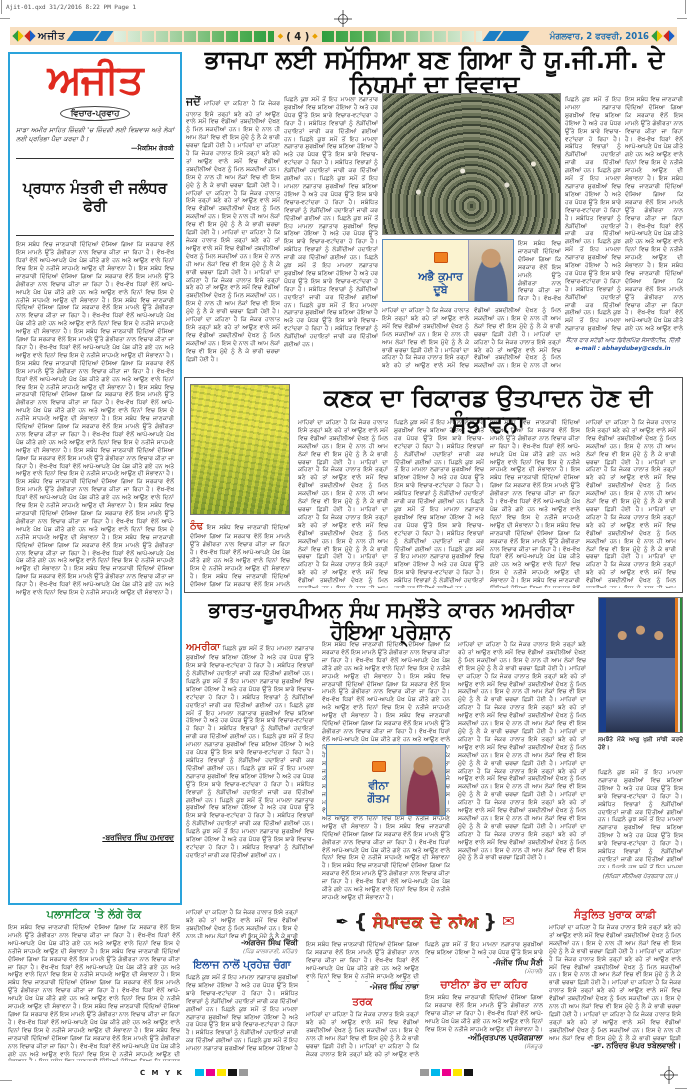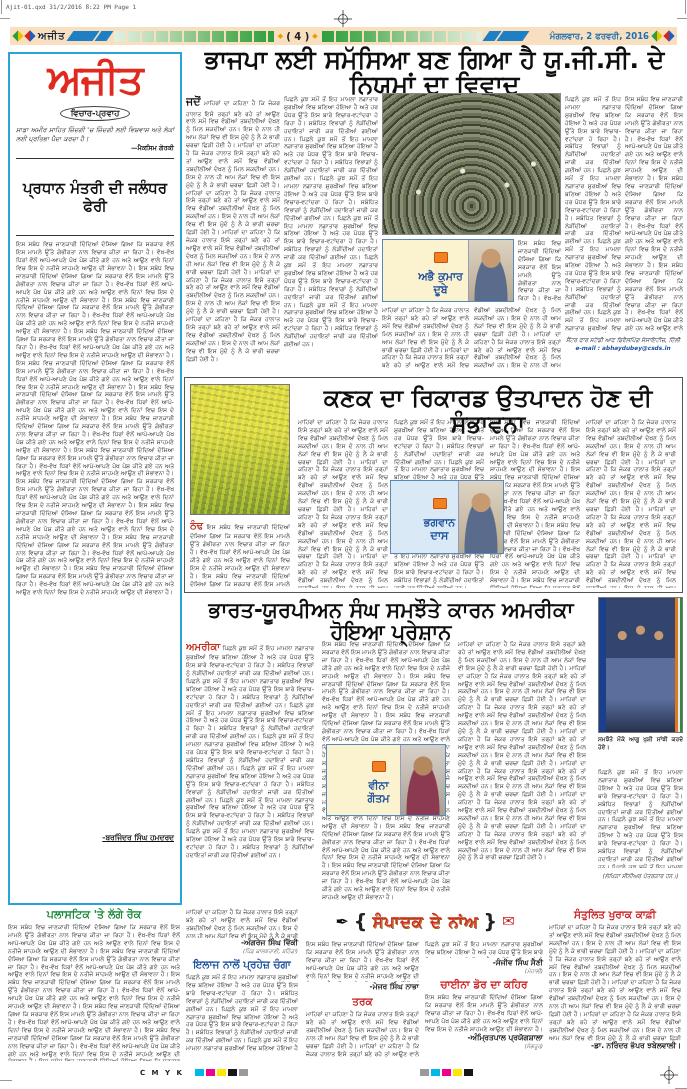--- a/index.html
+++ b/index.html
@@ -204,27 +204,20 @@
   <div class="abs a2-photo"></div>
   <div class="abs a2-head">ਕਣਕ ਦਾ ਰਿਕਾਰਡ ਉਤਪਾਦਨ ਹੋਣ ਦੀ ਸੰਭਾਵਨਾ</div>
   <div class="abs a2-lead micro">
     <span class="lead-red">ਠੰਢ</span>
     <span>ਇਸ ਸਬੰਧ ਵਿਚ ਜਾਣਕਾਰੀ ਦਿੰਦਿਆਂ ਦੱਸਿਆ ਗਿਆ ਕਿ ਸਰਕਾਰ ਵੱਲੋਂ ਇਸ ਮਾਮਲੇ ਉੱਤੇ ਗੰਭੀਰਤਾ ਨਾਲ ਵਿਚਾਰ ਕੀਤਾ ਜਾ ਰਿਹਾ ਹੈ। ਵੱਖ-ਵੱਖ ਧਿਰਾਂ ਵੱਲੋਂ ਆਪੋ-ਆਪਣੇ ਪੱਖ ਪੇਸ਼ ਕੀਤੇ ਗਏ ਹਨ ਅਤੇ ਆਉਣ ਵਾਲੇ ਦਿਨਾਂ ਵਿਚ ਇਸ ਦੇ ਨਤੀਜੇ ਸਾਹਮਣੇ ਆਉਣ ਦੀ ਸੰਭਾਵਨਾ ਹੈ। ਇਸ ਸਬੰਧ ਵਿਚ ਜਾਣਕਾਰੀ ਦਿੰਦਿਆਂ ਦੱਸਿਆ ਗਿਆ ਕਿ ਸਰਕਾਰ ਵੱਲੋਂ ਇਸ ਮਾਮਲੇ ਉੱਤੇ ਗੰਭੀਰਤਾ ਨਾਲ ਵਿਚਾਰ ਕੀਤਾ ਜਾ ਰਿਹਾ ਹੈ। ਵੱਖ-ਵੱਖ ਧਿਰਾਂ ਵੱਲੋਂ ਆਪੋ-ਆਪਣੇ ਪੱਖ ਪੇਸ਼ ਕੀਤੇ ਗਏ ਹਨ ਅਤੇ ਆਉਣ ਵਾਲੇ ਦਿਨਾਂ ਵਿਚ ਇਸ ਦੇ ਨਤੀਜੇ ਸਾਹਮਣੇ ਆਉਣ ਦੀ ਸੰਭਾਵਨਾ ਹੈ। ਇਸ ਸਬੰਧ ਵਿਚ ਜਾਣਕਾਰੀ ਦਿੰਦਿਆਂ ਦੱਸਿਆ ਗਿਆ ਕਿ ਸਰਕਾਰ ਵੱਲੋਂ ਇਸ ਮਾਮਲੇ ਉੱਤੇ ਗੰਭੀਰਤਾ ਨਾਲ ਵਿਚਾਰ ਕੀਤਾ ਜਾ ਰਿਹਾ ਹੈ। ਵੱਖ-ਵੱਖ ਧਿਰਾਂ ਵੱਲੋਂ ਆਪੋ-ਆਪਣੇ ਪੱਖ ਪੇਸ਼ ਕੀਤੇ ਗਏ ਹਨ ਅਤੇ ਆਉਣ ਵਾਲੇ ਦਿਨਾਂ ਵਿਚ ਇਸ ਦੇ ਨਤੀਜੇ ਸਾਹਮਣੇ ਆਉਣ ਦੀ ਸੰਭਾਵਨਾ ਹੈ। </span>
   </div>
   <div class="abs a2-c1 micro">ਮਾਹਿਰਾਂ ਦਾ ਕਹਿਣਾ ਹੈ ਕਿ ਜੇਕਰ ਹਾਲਾਤ ਇਸੇ ਤਰ੍ਹਾਂ ਬਣੇ ਰਹੇ ਤਾਂ ਆਉਣ ਵਾਲੇ ਸਮੇਂ ਵਿਚ ਵੱਡੀਆਂ ਤਬਦੀਲੀਆਂ ਦੇਖਣ ਨੂੰ ਮਿਲ ਸਕਦੀਆਂ ਹਨ। ਇਸ ਦੇ ਨਾਲ ਹੀ ਆਮ ਲੋਕਾਂ ਵਿਚ ਵੀ ਇਸ ਮੁੱਦੇ ਨੂੰ ਲੈ ਕੇ ਭਾਰੀ ਚਰਚਾ ਛਿੜੀ ਹੋਈ ਹੈ। ਮਾਹਿਰਾਂ ਦਾ ਕਹਿਣਾ ਹੈ ਕਿ ਜੇਕਰ ਹਾਲਾਤ ਇਸੇ ਤਰ੍ਹਾਂ ਬਣੇ ਰਹੇ ਤਾਂ ਆਉਣ ਵਾਲੇ ਸਮੇਂ ਵਿਚ ਵੱਡੀਆਂ ਤਬਦੀਲੀਆਂ ਦੇਖਣ ਨੂੰ ਮਿਲ ਸਕਦੀਆਂ ਹਨ। ਇਸ ਦੇ ਨਾਲ ਹੀ ਆਮ ਲੋਕਾਂ ਵਿਚ ਵੀ ਇਸ ਮੁੱਦੇ ਨੂੰ ਲੈ ਕੇ ਭਾਰੀ ਚਰਚਾ ਛਿੜੀ ਹੋਈ ਹੈ। ਮਾਹਿਰਾਂ ਦਾ ਕਹਿਣਾ ਹੈ ਕਿ ਜੇਕਰ ਹਾਲਾਤ ਇਸੇ ਤਰ੍ਹਾਂ ਬਣੇ ਰਹੇ ਤਾਂ ਆਉਣ ਵਾਲੇ ਸਮੇਂ ਵਿਚ ਵੱਡੀਆਂ ਤਬਦੀਲੀਆਂ ਦੇਖਣ ਨੂੰ ਮਿਲ ਸਕਦੀਆਂ ਹਨ। ਇਸ ਦੇ ਨਾਲ ਹੀ ਆਮ ਲੋਕਾਂ ਵਿਚ ਵੀ ਇਸ ਮੁੱਦੇ ਨੂੰ ਲੈ ਕੇ ਭਾਰੀ ਚਰਚਾ ਛਿੜੀ ਹੋਈ ਹੈ। ਮਾਹਿਰਾਂ ਦਾ ਕਹਿਣਾ ਹੈ ਕਿ ਜੇਕਰ ਹਾਲਾਤ ਇਸੇ ਤਰ੍ਹਾਂ ਬਣੇ ਰਹੇ ਤਾਂ ਆਉਣ ਵਾਲੇ ਸਮੇਂ ਵਿਚ ਵੱਡੀਆਂ ਤਬਦੀਲੀਆਂ ਦੇਖਣ ਨੂੰ ਮਿਲ ਸਕਦੀਆਂ ਹਨ। ਇਸ ਦੇ ਨਾਲ ਹੀ ਆਮ ਲੋਕਾਂ ਵਿਚ ਵੀ ਇਸ ਮੁੱਦੇ ਨੂੰ ਲੈ ਕੇ ਭਾਰੀ ਚਰਚਾ ਛਿੜੀ ਹੋਈ ਹੈ। </div>
   <div class="abs a2-c2 micro">ਪਿਛਲੇ ਕੁਝ ਸਮੇਂ ਤੋਂ ਇਹ ਮਾਮਲਾ ਲਗਾਤਾਰ ਸੁਰਖ਼ੀਆਂ ਵਿਚ ਬਣਿਆ ਹੋਇਆ ਹੈ ਅਤੇ ਹਰ ਪੱਧਰ ਉੱਤੇ ਇਸ ਬਾਰੇ ਵਿਚਾਰ-ਵਟਾਂਦਰਾ ਹੋ ਰਿਹਾ ਹੈ। ਸਬੰਧਿਤ ਵਿਭਾਗਾਂ ਨੂੰ ਲੋੜੀਂਦੀਆਂ ਹਦਾਇਤਾਂ ਜਾਰੀ ਕਰ ਦਿੱਤੀਆਂ ਗਈਆਂ ਹਨ। ਪਿਛਲੇ ਕੁਝ ਸਮੇਂ ਤੋਂ ਇਹ ਮਾਮਲਾ ਲਗਾਤਾਰ ਸੁਰਖ਼ੀਆਂ ਵਿਚ ਬਣਿਆ ਹੋਇਆ ਹੈ ਅਤੇ ਹਰ ਪੱਧਰ ਉੱਤੇ ਇਸ ਬਾਰੇ ਵਿਚਾਰ-ਵਟਾਂਦਰਾ ਹੋ ਰਿਹਾ ਹੈ। ਸਬੰਧਿਤ ਵਿਭਾਗਾਂ ਨੂੰ ਲੋੜੀਂਦੀਆਂ ਹਦਾਇਤਾਂ ਜਾਰੀ ਕਰ ਦਿੱਤੀਆਂ ਗਈਆਂ ਹਨ। ਪਿਛਲੇ ਕੁਝ ਸਮੇਂ ਤੋਂ ਇਹ ਮਾਮਲਾ ਲਗਾਤਾਰ ਸੁਰਖ਼ੀਆਂ ਵਿਚ ਬਣਿਆ ਹੋਇਆ ਹੈ ਅਤੇ ਹਰ ਪੱਧਰ ਉੱਤੇ ਇਸ ਬਾਰੇ ਵਿਚਾਰ-ਵਟਾਂਦਰਾ ਹੋ ਰਿਹਾ ਹੈ। ਸਬੰਧਿਤ ਵਿਭਾਗਾਂ ਨੂੰ ਲੋੜੀਂਦੀਆਂ ਹਦਾਇਤਾਂ ਜਾਰੀ ਕਰ ਦਿੱਤੀਆਂ ਗਈਆਂ ਹਨ। ਪਿਛਲੇ ਕੁਝ ਸਮੇਂ ਤੋਂ ਇਹ ਮਾਮਲਾ ਲਗਾਤਾਰ ਸੁਰਖ਼ੀਆਂ ਵਿਚ ਬਣਿਆ ਹੋਇਆ ਹੈ ਅਤੇ ਹਰ ਪੱਧਰ ਉੱਤੇ ਇਸ ਬਾਰੇ ਵਿਚਾਰ-ਵਟਾਂਦਰਾ ਹੋ ਰਿਹਾ ਹੈ। ਸਬੰਧਿਤ ਵਿਭਾਗਾਂ ਨੂੰ ਲੋੜੀਂਦੀਆਂ ਹਦਾਇਤਾਂ ਜਾਰੀ ਕਰ ਦਿੱਤੀਆਂ ਗਈਆਂ ਹਨ। </div>
   <div class="abs a2-c3 micro">ਇਸ ਸਬੰਧ ਵਿਚ ਜਾਣਕਾਰੀ ਦਿੰਦਿਆਂ ਦੱਸਿਆ ਗਿਆ ਕਿ ਸਰਕਾਰ ਵੱਲੋਂ ਇਸ ਮਾਮਲੇ ਉੱਤੇ ਗੰਭੀਰਤਾ ਨਾਲ ਵਿਚਾਰ ਕੀਤਾ ਜਾ ਰਿਹਾ ਹੈ। ਵੱਖ-ਵੱਖ ਧਿਰਾਂ ਵੱਲੋਂ ਆਪੋ-ਆਪਣੇ ਪੱਖ ਪੇਸ਼ ਕੀਤੇ ਗਏ ਹਨ ਅਤੇ ਆਉਣ ਵਾਲੇ ਦਿਨਾਂ ਵਿਚ ਇਸ ਦੇ ਨਤੀਜੇ ਸਾਹਮਣੇ ਆਉਣ ਦੀ ਸੰਭਾਵਨਾ ਹੈ। ਇਸ ਸਬੰਧ ਵਿਚ ਜਾਣਕਾਰੀ ਦਿੰਦਿਆਂ ਦੱਸਿਆ ਗਿਆ ਕਿ ਸਰਕਾਰ ਵੱਲੋਂ ਇਸ ਮਾਮਲੇ ਉੱਤੇ ਗੰਭੀਰਤਾ ਨਾਲ ਵਿਚਾਰ ਕੀਤਾ ਜਾ ਰਿਹਾ ਹੈ। ਵੱਖ-ਵੱਖ ਧਿਰਾਂ ਵੱਲੋਂ ਆਪੋ-ਆਪਣੇ ਪੱਖ ਪੇਸ਼ ਕੀਤੇ ਗਏ ਹਨ ਅਤੇ ਆਉਣ ਵਾਲੇ ਦਿਨਾਂ ਵਿਚ ਇਸ ਦੇ ਨਤੀਜੇ ਸਾਹਮਣੇ ਆਉਣ ਦੀ ਸੰਭਾਵਨਾ ਹੈ। ਇਸ ਸਬੰਧ ਵਿਚ ਜਾਣਕਾਰੀ ਦਿੰਦਿਆਂ ਦੱਸਿਆ ਗਿਆ ਕਿ ਸਰਕਾਰ ਵੱਲੋਂ ਇਸ ਮਾਮਲੇ ਉੱਤੇ ਗੰਭੀਰਤਾ ਨਾਲ ਵਿਚਾਰ ਕੀਤਾ ਜਾ ਰਿਹਾ ਹੈ। ਵੱਖ-ਵੱਖ ਧਿਰਾਂ ਵੱਲੋਂ ਆਪੋ-ਆਪਣੇ ਪੱਖ ਪੇਸ਼ ਕੀਤੇ ਗਏ ਹਨ ਅਤੇ ਆਉਣ ਵਾਲੇ ਦਿਨਾਂ ਵਿਚ ਇਸ ਦੇ ਨਤੀਜੇ ਸਾਹਮਣੇ ਆਉਣ ਦੀ ਸੰਭਾਵਨਾ ਹੈ। ਇਸ ਸਬੰਧ ਵਿਚ ਜਾਣਕਾਰੀ ਦਿੰਦਿਆਂ ਦੱਸਿਆ ਗਿਆ ਕਿ ਸਰਕਾਰ ਵੱਲੋਂ ਇਸ ਮਾਮਲੇ ਉੱਤੇ ਗੰਭੀਰਤਾ ਨਾਲ ਵਿਚਾਰ ਕੀਤਾ ਜਾ ਰਿਹਾ ਹੈ। ਵੱਖ-ਵੱਖ ਧਿਰਾਂ ਵੱਲੋਂ ਆਪੋ-ਆਪਣੇ ਪੱਖ ਪੇਸ਼ ਕੀਤੇ ਗਏ ਹਨ ਅਤੇ ਆਉਣ ਵਾਲੇ ਦਿਨਾਂ ਵਿਚ ਇਸ ਦੇ ਨਤੀਜੇ ਸਾਹਮਣੇ ਆਉਣ ਦੀ ਸੰਭਾਵਨਾ ਹੈ। </div>
   <div class="abs a2-c4 micro">ਮਾਹਿਰਾਂ ਦਾ ਕਹਿਣਾ ਹੈ ਕਿ ਜੇਕਰ ਹਾਲਾਤ ਇਸੇ ਤਰ੍ਹਾਂ ਬਣੇ ਰਹੇ ਤਾਂ ਆਉਣ ਵਾਲੇ ਸਮੇਂ ਵਿਚ ਵੱਡੀਆਂ ਤਬਦੀਲੀਆਂ ਦੇਖਣ ਨੂੰ ਮਿਲ ਸਕਦੀਆਂ ਹਨ। ਇਸ ਦੇ ਨਾਲ ਹੀ ਆਮ ਲੋਕਾਂ ਵਿਚ ਵੀ ਇਸ ਮੁੱਦੇ ਨੂੰ ਲੈ ਕੇ ਭਾਰੀ ਚਰਚਾ ਛਿੜੀ ਹੋਈ ਹੈ। ਮਾਹਿਰਾਂ ਦਾ ਕਹਿਣਾ ਹੈ ਕਿ ਜੇਕਰ ਹਾਲਾਤ ਇਸੇ ਤਰ੍ਹਾਂ ਬਣੇ ਰਹੇ ਤਾਂ ਆਉਣ ਵਾਲੇ ਸਮੇਂ ਵਿਚ ਵੱਡੀਆਂ ਤਬਦੀਲੀਆਂ ਦੇਖਣ ਨੂੰ ਮਿਲ ਸਕਦੀਆਂ ਹਨ। ਇਸ ਦੇ ਨਾਲ ਹੀ ਆਮ ਲੋਕਾਂ ਵਿਚ ਵੀ ਇਸ ਮੁੱਦੇ ਨੂੰ ਲੈ ਕੇ ਭਾਰੀ ਚਰਚਾ ਛਿੜੀ ਹੋਈ ਹੈ। ਮਾਹਿਰਾਂ ਦਾ ਕਹਿਣਾ ਹੈ ਕਿ ਜੇਕਰ ਹਾਲਾਤ ਇਸੇ ਤਰ੍ਹਾਂ ਬਣੇ ਰਹੇ ਤਾਂ ਆਉਣ ਵਾਲੇ ਸਮੇਂ ਵਿਚ ਵੱਡੀਆਂ ਤਬਦੀਲੀਆਂ ਦੇਖਣ ਨੂੰ ਮਿਲ ਸਕਦੀਆਂ ਹਨ। ਇਸ ਦੇ ਨਾਲ ਹੀ ਆਮ ਲੋਕਾਂ ਵਿਚ ਵੀ ਇਸ ਮੁੱਦੇ ਨੂੰ ਲੈ ਕੇ ਭਾਰੀ ਚਰਚਾ ਛਿੜੀ ਹੋਈ ਹੈ। ਮਾਹਿਰਾਂ ਦਾ ਕਹਿਣਾ ਹੈ ਕਿ ਜੇਕਰ ਹਾਲਾਤ ਇਸੇ ਤਰ੍ਹਾਂ ਬਣੇ ਰਹੇ ਤਾਂ ਆਉਣ ਵਾਲੇ ਸਮੇਂ ਵਿਚ ਵੱਡੀਆਂ ਤਬਦੀਲੀਆਂ ਦੇਖਣ ਨੂੰ ਮਿਲ ਸਕਦੀਆਂ ਹਨ। ਇਸ ਦੇ ਨਾਲ ਹੀ ਆਮ ਲੋਕਾਂ ਵਿਚ ਵੀ ਇਸ ਮੁੱਦੇ ਨੂੰ ਲੈ ਕੇ ਭਾਰੀ ਚਰਚਾ ਛਿੜੀ ਹੋਈ ਹੈ। </div>
-  <div class="abs a2-author byline">
-    <div class="left">
-      <span class="osq"></span>
-      <div class="nm">ਭਗਵਾਨ ਦਾਸ</div>
-    </div>
-    <div class="face"></div>
-  </div>
 
   <div class="abs a3-head">ਭਾਰਤ-ਯੂਰਪੀਅਨ ਸੰਘ ਸਮਝੌਤੇ ਕਾਰਨ ਅਮਰੀਕਾ ਹੋਇਆ ਪ੍ਰੇਸ਼ਾਨ</div>
   <div class="abs a3-photo"></div>
   <div class="abs a3-caption">ਸਮਝੌਤੇ ਮੌਕੇ ਆਗੂ ਖੁਸ਼ੀ ਸਾਂਝੀ ਕਰਦੇ ਹੋਏ।</div>
   <div class="abs a3-c1 micro">
     <span class="lead-red">ਅਮਰੀਕਾ</span>
     <span>ਪਿਛਲੇ ਕੁਝ ਸਮੇਂ ਤੋਂ ਇਹ ਮਾਮਲਾ ਲਗਾਤਾਰ ਸੁਰਖ਼ੀਆਂ ਵਿਚ ਬਣਿਆ ਹੋਇਆ ਹੈ ਅਤੇ ਹਰ ਪੱਧਰ ਉੱਤੇ ਇਸ ਬਾਰੇ ਵਿਚਾਰ-ਵਟਾਂਦਰਾ ਹੋ ਰਿਹਾ ਹੈ। ਸਬੰਧਿਤ ਵਿਭਾਗਾਂ ਨੂੰ ਲੋੜੀਂਦੀਆਂ ਹਦਾਇਤਾਂ ਜਾਰੀ ਕਰ ਦਿੱਤੀਆਂ ਗਈਆਂ ਹਨ। ਪਿਛਲੇ ਕੁਝ ਸਮੇਂ ਤੋਂ ਇਹ ਮਾਮਲਾ ਲਗਾਤਾਰ ਸੁਰਖ਼ੀਆਂ ਵਿਚ ਬਣਿਆ ਹੋਇਆ ਹੈ ਅਤੇ ਹਰ ਪੱਧਰ ਉੱਤੇ ਇਸ ਬਾਰੇ ਵਿਚਾਰ-ਵਟਾਂਦਰਾ ਹੋ ਰਿਹਾ ਹੈ। ਸਬੰਧਿਤ ਵਿਭਾਗਾਂ ਨੂੰ ਲੋੜੀਂਦੀਆਂ ਹਦਾਇਤਾਂ ਜਾਰੀ ਕਰ ਦਿੱਤੀਆਂ ਗਈਆਂ ਹਨ। ਪਿਛਲੇ ਕੁਝ ਸਮੇਂ ਤੋਂ ਇਹ ਮਾਮਲਾ ਲਗਾਤਾਰ ਸੁਰਖ਼ੀਆਂ ਵਿਚ ਬਣਿਆ ਹੋਇਆ ਹੈ ਅਤੇ ਹਰ ਪੱਧਰ ਉੱਤੇ ਇਸ ਬਾਰੇ ਵਿਚਾਰ-ਵਟਾਂਦਰਾ ਹੋ ਰਿਹਾ ਹੈ। ਸਬੰਧਿਤ ਵਿਭਾਗਾਂ ਨੂੰ ਲੋੜੀਂਦੀਆਂ ਹਦਾਇਤਾਂ ਜਾਰੀ ਕਰ ਦਿੱਤੀਆਂ ਗਈਆਂ ਹਨ। ਪਿਛਲੇ ਕੁਝ ਸਮੇਂ ਤੋਂ ਇਹ ਮਾਮਲਾ ਲਗਾਤਾਰ ਸੁਰਖ਼ੀਆਂ ਵਿਚ ਬਣਿਆ ਹੋਇਆ ਹੈ ਅਤੇ ਹਰ ਪੱਧਰ ਉੱਤੇ ਇਸ ਬਾਰੇ ਵਿਚਾਰ-ਵਟਾਂਦਰਾ ਹੋ ਰਿਹਾ ਹੈ। ਸਬੰਧਿਤ ਵਿਭਾਗਾਂ ਨੂੰ ਲੋੜੀਂਦੀਆਂ ਹਦਾਇਤਾਂ ਜਾਰੀ ਕਰ ਦਿੱਤੀਆਂ ਗਈਆਂ ਹਨ। ਪਿਛਲੇ ਕੁਝ ਸਮੇਂ ਤੋਂ ਇਹ ਮਾਮਲਾ ਲਗਾਤਾਰ ਸੁਰਖ਼ੀਆਂ ਵਿਚ ਬਣਿਆ ਹੋਇਆ ਹੈ ਅਤੇ ਹਰ ਪੱਧਰ ਉੱਤੇ ਇਸ ਬਾਰੇ ਵਿਚਾਰ-ਵਟਾਂਦਰਾ ਹੋ ਰਿਹਾ ਹੈ। ਸਬੰਧਿਤ ਵਿਭਾਗਾਂ ਨੂੰ ਲੋੜੀਂਦੀਆਂ ਹਦਾਇਤਾਂ ਜਾਰੀ ਕਰ ਦਿੱਤੀਆਂ ਗਈਆਂ ਹਨ। ਪਿਛਲੇ ਕੁਝ ਸਮੇਂ ਤੋਂ ਇਹ ਮਾਮਲਾ ਲਗਾਤਾਰ ਸੁਰਖ਼ੀਆਂ ਵਿਚ ਬਣਿਆ ਹੋਇਆ ਹੈ ਅਤੇ ਹਰ ਪੱਧਰ ਉੱਤੇ ਇਸ ਬਾਰੇ ਵਿਚਾਰ-ਵਟਾਂਦਰਾ ਹੋ ਰਿਹਾ ਹੈ। ਸਬੰਧਿਤ ਵਿਭਾਗਾਂ ਨੂੰ ਲੋੜੀਂਦੀਆਂ ਹਦਾਇਤਾਂ ਜਾਰੀ ਕਰ ਦਿੱਤੀਆਂ ਗਈਆਂ ਹਨ। ਪਿਛਲੇ ਕੁਝ ਸਮੇਂ ਤੋਂ ਇਹ ਮਾਮਲਾ ਲਗਾਤਾਰ ਸੁਰਖ਼ੀਆਂ ਵਿਚ ਬਣਿਆ ਹੋਇਆ ਹੈ ਅਤੇ ਹਰ ਪੱਧਰ ਉੱਤੇ ਇਸ ਬਾਰੇ ਵਿਚਾਰ-ਵਟਾਂਦਰਾ ਹੋ ਰਿਹਾ ਹੈ। ਸਬੰਧਿਤ ਵਿਭਾਗਾਂ ਨੂੰ ਲੋੜੀਂਦੀਆਂ ਹਦਾਇਤਾਂ ਜਾਰੀ ਕਰ ਦਿੱਤੀਆਂ ਗਈਆਂ ਹਨ। </span>
   </div>
   <div class="abs a3-c2 micro">ਇਸ ਸਬੰਧ ਵਿਚ ਜਾਣਕਾਰੀ ਦਿੰਦਿਆਂ ਦੱਸਿਆ ਗਿਆ ਕਿ ਸਰਕਾਰ ਵੱਲੋਂ ਇਸ ਮਾਮਲੇ ਉੱਤੇ ਗੰਭੀਰਤਾ ਨਾਲ ਵਿਚਾਰ ਕੀਤਾ ਜਾ ਰਿਹਾ ਹੈ। ਵੱਖ-ਵੱਖ ਧਿਰਾਂ ਵੱਲੋਂ ਆਪੋ-ਆਪਣੇ ਪੱਖ ਪੇਸ਼ ਕੀਤੇ ਗਏ ਹਨ ਅਤੇ ਆਉਣ ਵਾਲੇ ਦਿਨਾਂ ਵਿਚ ਇਸ ਦੇ ਨਤੀਜੇ ਸਾਹਮਣੇ ਆਉਣ ਦੀ ਸੰਭਾਵਨਾ ਹੈ। ਇਸ ਸਬੰਧ ਵਿਚ ਜਾਣਕਾਰੀ ਦਿੰਦਿਆਂ ਦੱਸਿਆ ਗਿਆ ਕਿ ਸਰਕਾਰ ਵੱਲੋਂ ਇਸ ਮਾਮਲੇ ਉੱਤੇ ਗੰਭੀਰਤਾ ਨਾਲ ਵਿਚਾਰ ਕੀਤਾ ਜਾ ਰਿਹਾ ਹੈ। ਵੱਖ-ਵੱਖ ਧਿਰਾਂ ਵੱਲੋਂ ਆਪੋ-ਆਪਣੇ ਪੱਖ ਪੇਸ਼ ਕੀਤੇ ਗਏ ਹਨ ਅਤੇ ਆਉਣ ਵਾਲੇ ਦਿਨਾਂ ਵਿਚ ਇਸ ਦੇ ਨਤੀਜੇ ਸਾਹਮਣੇ ਆਉਣ ਦੀ ਸੰਭਾਵਨਾ ਹੈ। ਇਸ ਸਬੰਧ ਵਿਚ ਜਾਣਕਾਰੀ ਦਿੰਦਿਆਂ ਦੱਸਿਆ ਗਿਆ ਕਿ ਸਰਕਾਰ ਵੱਲੋਂ ਇਸ ਮਾਮਲੇ ਉੱਤੇ ਗੰਭੀਰਤਾ ਨਾਲ ਵਿਚਾਰ ਕੀਤਾ ਜਾ ਰਿਹਾ ਹੈ। ਵੱਖ-ਵੱਖ ਧਿਰਾਂ ਵੱਲੋਂ ਆਪੋ-ਆਪਣੇ ਪੱਖ ਪੇਸ਼ ਕੀਤੇ ਗਏ ਹਨ ਅਤੇ ਆਉਣ ਵਾਲੇ ਦਿਨਾਂ ਵਿਚ ਇਸ ਦੇ ਨਤੀਜੇ ਸਾਹਮਣੇ ਆਉਣ ਦੀ ਸੰਭਾਵਨਾ ਹੈ। ਇਸ ਸਬੰਧ ਵਿਚ ਜਾਣਕਾਰੀ ਦਿੰਦਿਆਂ ਦੱਸਿਆ ਗਿਆ ਕਿ ਸਰਕਾਰ ਵੱਲੋਂ ਇਸ ਮਾਮਲੇ ਉੱਤੇ ਗੰਭੀਰਤਾ ਨਾਲ ਵਿਚਾਰ ਕੀਤਾ ਜਾ ਰਿਹਾ ਹੈ। ਵੱਖ-ਵੱਖ ਧਿਰਾਂ ਵੱਲੋਂ ਆਪੋ-ਆਪਣੇ ਪੱਖ ਪੇਸ਼ ਕੀਤੇ ਗਏ ਹਨ ਅਤੇ ਆਉਣ ਵਾਲੇ ਦਿਨਾਂ ਵਿਚ ਇਸ ਦੇ ਨਤੀਜੇ ਸਾਹਮਣੇ ਆਉਣ ਦੀ ਸੰਭਾਵਨਾ ਹੈ। ਇਸ ਸਬੰਧ ਵਿਚ ਜਾਣਕਾਰੀ ਦਿੰਦਿਆਂ ਦੱਸਿਆ ਗਿਆ ਕਿ ਸਰਕਾਰ ਵੱਲੋਂ ਇਸ ਮਾਮਲੇ ਉੱਤੇ ਗੰਭੀਰਤਾ ਨਾਲ ਵਿਚਾਰ ਕੀਤਾ ਜਾ ਰਿਹਾ ਹੈ। ਵੱਖ-ਵੱਖ ਧਿਰਾਂ ਵੱਲੋਂ ਆਪੋ-ਆਪਣੇ ਪੱਖ ਪੇਸ਼ ਕੀਤੇ ਗਏ ਹਨ ਅਤੇ ਆਉਣ ਵਾਲੇ ਦਿਨਾਂ ਵਿਚ ਇਸ ਦੇ ਨਤੀਜੇ ਸਾਹਮਣੇ ਆਉਣ ਦੀ ਸੰਭਾਵਨਾ ਹੈ। ਇਸ ਸਬੰਧ ਵਿਚ ਜਾਣਕਾਰੀ ਦਿੰਦਿਆਂ ਦੱਸਿਆ ਗਿਆ ਕਿ ਸਰਕਾਰ ਵੱਲੋਂ ਇਸ ਮਾਮਲੇ ਉੱਤੇ ਗੰਭੀਰਤਾ ਨਾਲ ਵਿਚਾਰ ਕੀਤਾ ਜਾ ਰਿਹਾ ਹੈ। ਵੱਖ-ਵੱਖ ਧਿਰਾਂ ਵੱਲੋਂ ਆਪੋ-ਆਪਣੇ ਪੱਖ ਪੇਸ਼ ਕੀਤੇ ਗਏ ਹਨ ਅਤੇ ਆਉਣ ਵਾਲੇ ਦਿਨਾਂ ਵਿਚ ਇਸ ਦੇ ਨਤੀਜੇ ਸਾਹਮਣੇ ਆਉਣ ਦੀ ਸੰਭਾਵਨਾ ਹੈ। ਇਸ ਸਬੰਧ ਵਿਚ ਜਾਣਕਾਰੀ ਦਿੰਦਿਆਂ ਦੱਸਿਆ ਗਿਆ ਕਿ ਸਰਕਾਰ ਵੱਲੋਂ ਇਸ ਮਾਮਲੇ ਉੱਤੇ ਗੰਭੀਰਤਾ ਨਾਲ ਵਿਚਾਰ ਕੀਤਾ ਜਾ ਰਿਹਾ ਹੈ। ਵੱਖ-ਵੱਖ ਧਿਰਾਂ ਵੱਲੋਂ ਆਪੋ-ਆਪਣੇ ਪੱਖ ਪੇਸ਼ ਕੀਤੇ ਗਏ ਹਨ ਅਤੇ ਆਉਣ ਵਾਲੇ ਦਿਨਾਂ ਵਿਚ ਇਸ ਦੇ ਨਤੀਜੇ ਸਾਹਮਣੇ ਆਉਣ ਦੀ ਸੰਭਾਵਨਾ ਹੈ। </div>
   <div class="abs a3-c3 micro">ਮਾਹਿਰਾਂ ਦਾ ਕਹਿਣਾ ਹੈ ਕਿ ਜੇਕਰ ਹਾਲਾਤ ਇਸੇ ਤਰ੍ਹਾਂ ਬਣੇ ਰਹੇ ਤਾਂ ਆਉਣ ਵਾਲੇ ਸਮੇਂ ਵਿਚ ਵੱਡੀਆਂ ਤਬਦੀਲੀਆਂ ਦੇਖਣ ਨੂੰ ਮਿਲ ਸਕਦੀਆਂ ਹਨ। ਇਸ ਦੇ ਨਾਲ ਹੀ ਆਮ ਲੋਕਾਂ ਵਿਚ ਵੀ ਇਸ ਮੁੱਦੇ ਨੂੰ ਲੈ ਕੇ ਭਾਰੀ ਚਰਚਾ ਛਿੜੀ ਹੋਈ ਹੈ। ਮਾਹਿਰਾਂ ਦਾ ਕਹਿਣਾ ਹੈ ਕਿ ਜੇਕਰ ਹਾਲਾਤ ਇਸੇ ਤਰ੍ਹਾਂ ਬਣੇ ਰਹੇ ਤਾਂ ਆਉਣ ਵਾਲੇ ਸਮੇਂ ਵਿਚ ਵੱਡੀਆਂ ਤਬਦੀਲੀਆਂ ਦੇਖਣ ਨੂੰ ਮਿਲ ਸਕਦੀਆਂ ਹਨ। ਇਸ ਦੇ ਨਾਲ ਹੀ ਆਮ ਲੋਕਾਂ ਵਿਚ ਵੀ ਇਸ ਮੁੱਦੇ ਨੂੰ ਲੈ ਕੇ ਭਾਰੀ ਚਰਚਾ ਛਿੜੀ ਹੋਈ ਹੈ। ਮਾਹਿਰਾਂ ਦਾ ਕਹਿਣਾ ਹੈ ਕਿ ਜੇਕਰ ਹਾਲਾਤ ਇਸੇ ਤਰ੍ਹਾਂ ਬਣੇ ਰਹੇ ਤਾਂ ਆਉਣ ਵਾਲੇ ਸਮੇਂ ਵਿਚ ਵੱਡੀਆਂ ਤਬਦੀਲੀਆਂ ਦੇਖਣ ਨੂੰ ਮਿਲ ਸਕਦੀਆਂ ਹਨ। ਇਸ ਦੇ ਨਾਲ ਹੀ ਆਮ ਲੋਕਾਂ ਵਿਚ ਵੀ ਇਸ ਮੁੱਦੇ ਨੂੰ ਲੈ ਕੇ ਭਾਰੀ ਚਰਚਾ ਛਿੜੀ ਹੋਈ ਹੈ। ਮਾਹਿਰਾਂ ਦਾ ਕਹਿਣਾ ਹੈ ਕਿ ਜੇਕਰ ਹਾਲਾਤ ਇਸੇ ਤਰ੍ਹਾਂ ਬਣੇ ਰਹੇ ਤਾਂ ਆਉਣ ਵਾਲੇ ਸਮੇਂ ਵਿਚ ਵੱਡੀਆਂ ਤਬਦੀਲੀਆਂ ਦੇਖਣ ਨੂੰ ਮਿਲ ਸਕਦੀਆਂ ਹਨ। ਇਸ ਦੇ ਨਾਲ ਹੀ ਆਮ ਲੋਕਾਂ ਵਿਚ ਵੀ ਇਸ ਮੁੱਦੇ ਨੂੰ ਲੈ ਕੇ ਭਾਰੀ ਚਰਚਾ ਛਿੜੀ ਹੋਈ ਹੈ। ਮਾਹਿਰਾਂ ਦਾ ਕਹਿਣਾ ਹੈ ਕਿ ਜੇਕਰ ਹਾਲਾਤ ਇਸੇ ਤਰ੍ਹਾਂ ਬਣੇ ਰਹੇ ਤਾਂ ਆਉਣ ਵਾਲੇ ਸਮੇਂ ਵਿਚ ਵੱਡੀਆਂ ਤਬਦੀਲੀਆਂ ਦੇਖਣ ਨੂੰ ਮਿਲ ਸਕਦੀਆਂ ਹਨ। ਇਸ ਦੇ ਨਾਲ ਹੀ ਆਮ ਲੋਕਾਂ ਵਿਚ ਵੀ ਇਸ ਮੁੱਦੇ ਨੂੰ ਲੈ ਕੇ ਭਾਰੀ ਚਰਚਾ ਛਿੜੀ ਹੋਈ ਹੈ। ਮਾਹਿਰਾਂ ਦਾ ਕਹਿਣਾ ਹੈ ਕਿ ਜੇਕਰ ਹਾਲਾਤ ਇਸੇ ਤਰ੍ਹਾਂ ਬਣੇ ਰਹੇ ਤਾਂ ਆਉਣ ਵਾਲੇ ਸਮੇਂ ਵਿਚ ਵੱਡੀਆਂ ਤਬਦੀਲੀਆਂ ਦੇਖਣ ਨੂੰ ਮਿਲ ਸਕਦੀਆਂ ਹਨ। ਇਸ ਦੇ ਨਾਲ ਹੀ ਆਮ ਲੋਕਾਂ ਵਿਚ ਵੀ ਇਸ ਮੁੱਦੇ ਨੂੰ ਲੈ ਕੇ ਭਾਰੀ ਚਰਚਾ ਛਿੜੀ ਹੋਈ ਹੈ। ਮਾਹਿਰਾਂ ਦਾ ਕਹਿਣਾ ਹੈ ਕਿ ਜੇਕਰ ਹਾਲਾਤ ਇਸੇ ਤਰ੍ਹਾਂ ਬਣੇ ਰਹੇ ਤਾਂ ਆਉਣ ਵਾਲੇ ਸਮੇਂ ਵਿਚ ਵੱਡੀਆਂ ਤਬਦੀਲੀਆਂ ਦੇਖਣ ਨੂੰ ਮਿਲ ਸਕਦੀਆਂ ਹਨ। ਇਸ ਦੇ ਨਾਲ ਹੀ ਆਮ ਲੋਕਾਂ ਵਿਚ ਵੀ ਇਸ ਮੁੱਦੇ ਨੂੰ ਲੈ ਕੇ ਭਾਰੀ ਚਰਚਾ ਛਿੜੀ ਹੋਈ ਹੈ। </div>

